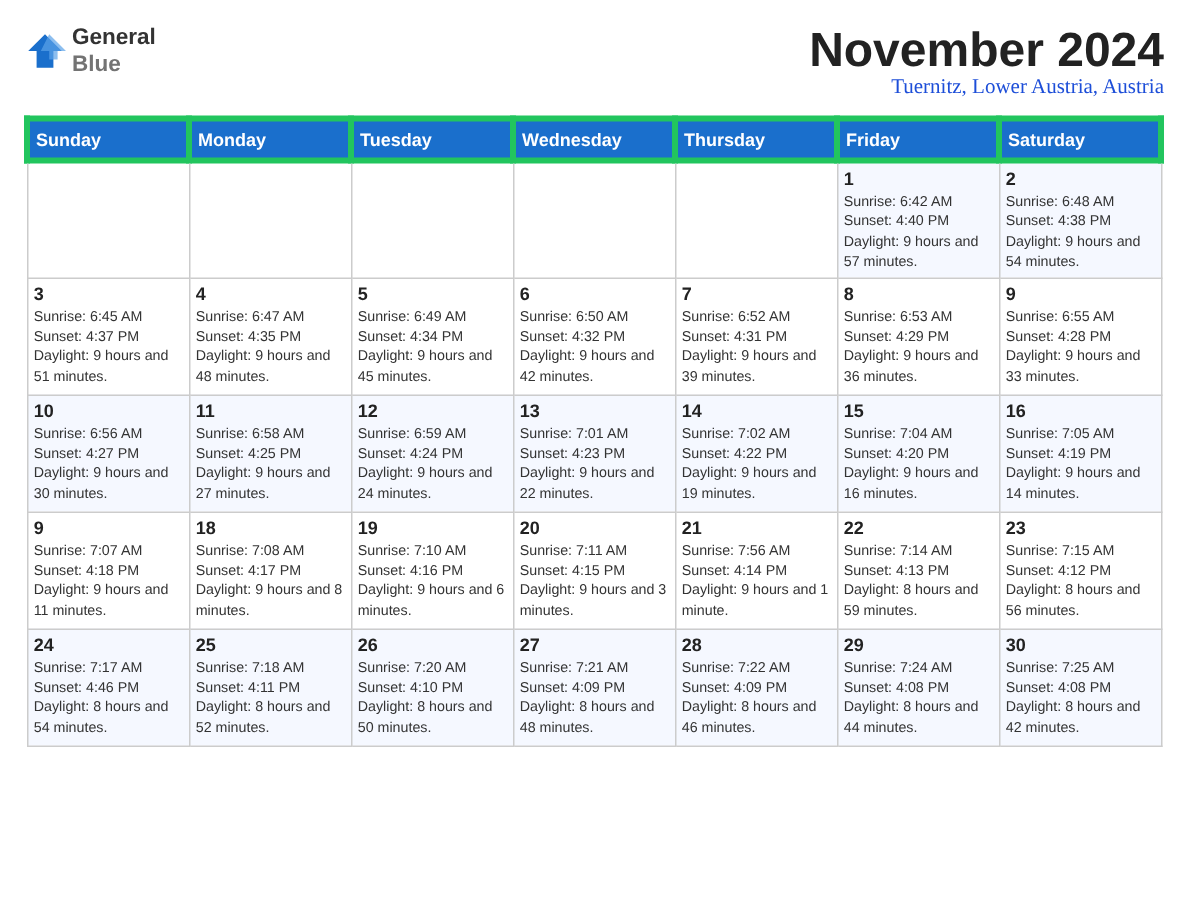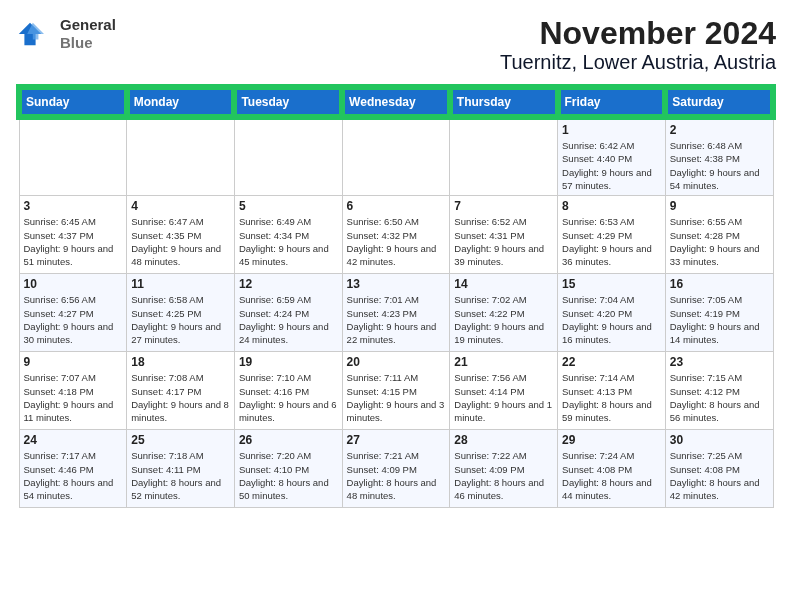--- a/index.html
+++ b/index.html
@@ -16,21 +16,21 @@
     }
     .header-area {
       display: flex;
       justify-content: space-between;
       align-items: flex-start;
       margin-bottom: 10px;
     }
     .logo {
       display: flex;
       align-items: center;
-      gap: 16px;
+      gap: 4px;
     }
     .logo-text {
       font-size: 15px;
       font-weight: bold;
       color: #333;
       line-height: 1.2;
     }
     .logo-blue { color: #737373; }
     .logo-icon {
       width: 28px;
@@ -40,36 +40,37 @@
       text-align: right;
       margin-left: 12px;
     }
     .month-title {
       font-size: 32px;
       font-weight: bold;
       color: #222;
       line-height: 1.1;
     }
     .location-title {
-      font-size: 20px;
-      color: #0f172a;
+      font-size: 14px;
+      color: #1d4ed8;
+      font-family: Liberation Serif, serif;
     }
     .calendar-table {
       width: 100%;
       border-collapse: collapse;
       table-layout: fixed;
     }
     .calendar-table th {
       background: #1a6fcc;
       color: #fff;
       font-size: 12px;
       font-weight: bold;
       padding: 5px 4px;
       text-align: left;
-      border: 6px solid #22c55e;
+      border: 4px solid #22c55e;
     }
     .calendar-table td {
       border: 1px solid #ccc;
       vertical-align: top;
       padding: 3px 4px;
       font-size: 10px;
       color: #222;
       height: 78px;
       background: #fff;
     }

